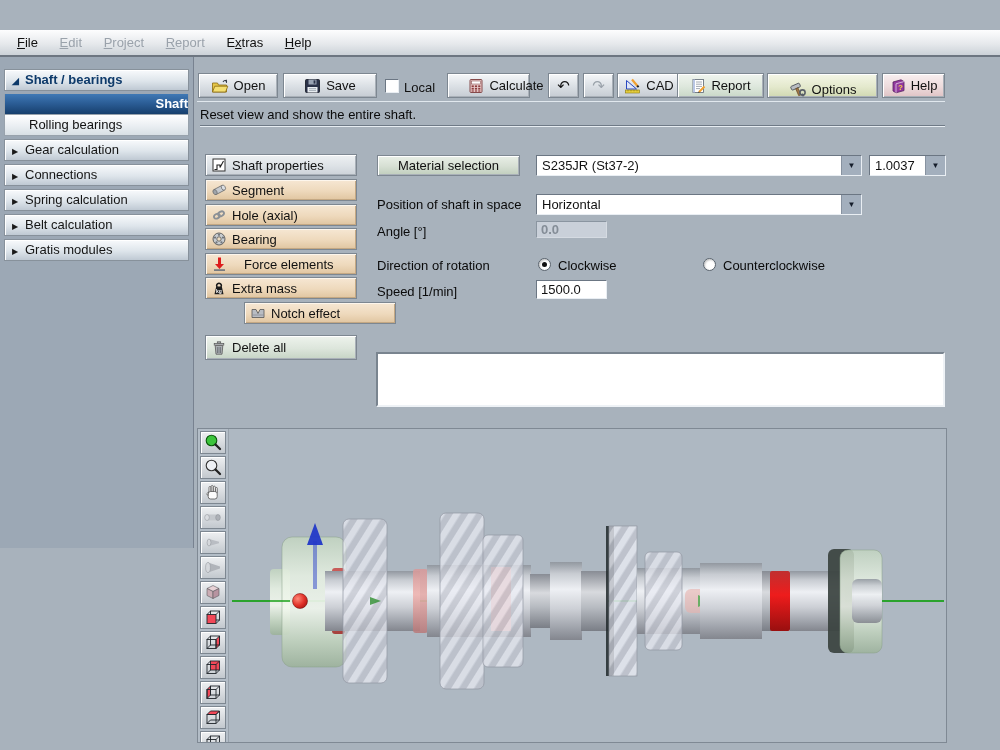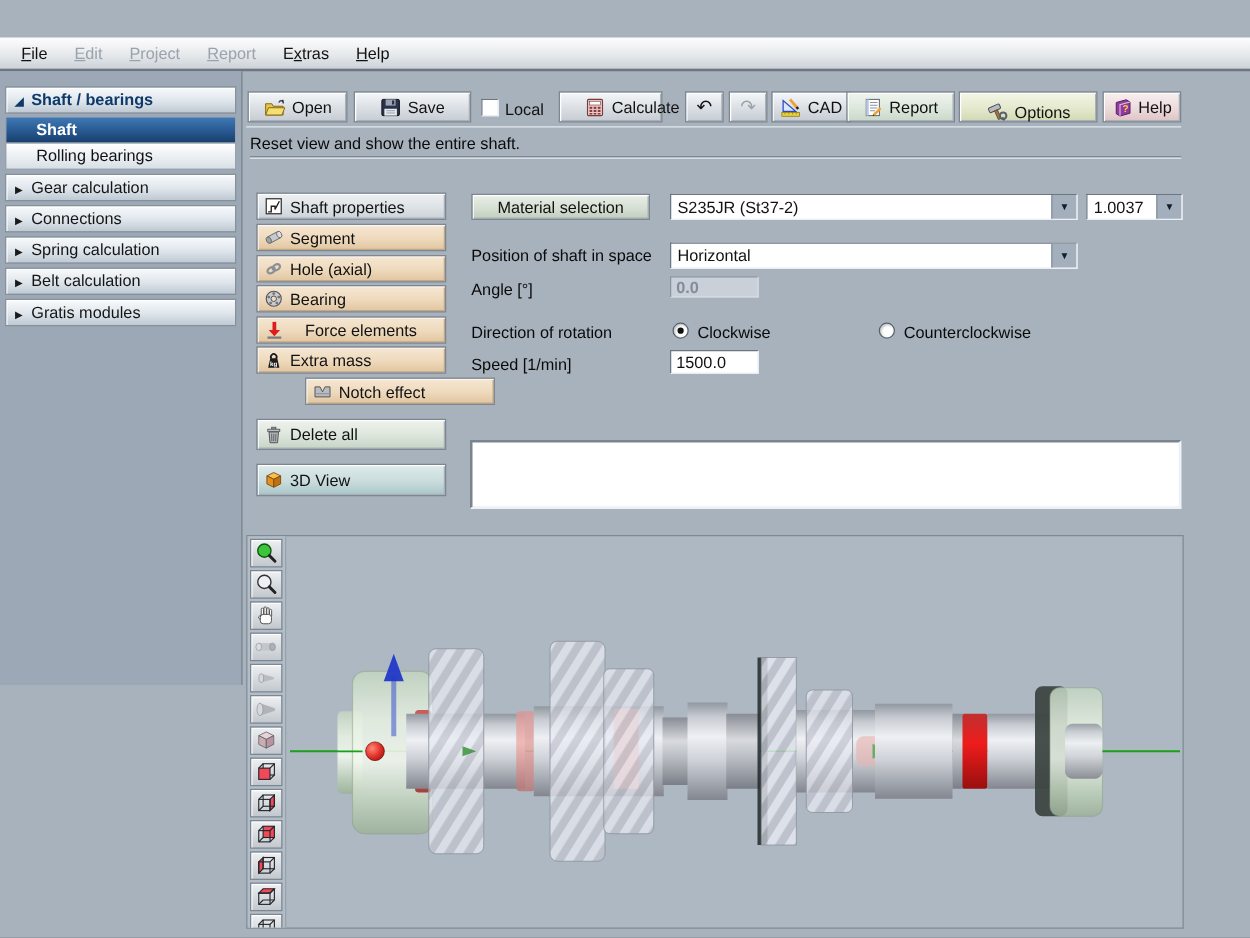--- a/index.html
+++ b/index.html
@@ -23,21 +23,21 @@
   .menu-item.disabled { color:#9aa2ab; }
   .menu-item .u { text-decoration:underline; }
 
   
   #sidebar { position:absolute; left:0; top:57px; width:194px; height:491px; background:#9ca8b5; border-right:1px solid #788290; padding:12px 4px 0 4px; }
   .side-header { position:relative; height:22px; margin-bottom:3px; background:linear-gradient(#f8fafc,#dee5eb 55%,#bfc9d3); border:1px solid #87919b; box-shadow:inset 1px 1px 0 #fff; line-height:20px; padding-left:7px; color:#151515; }
   .side-header .tri { display:inline-block; width:13px; font-size:8px; color:#1a1a1a; }
   .side-header.expanded { color:#0e3a6a; font-weight:bold; }
   .side-header.expanded .tri { color:#0e3a6a; font-size:9px; }
   .side-child { height:21px; background:linear-gradient(#ffffff,#e8edf1 60%,#d8dfe5); border:1px solid #98a2ac; border-top:none; line-height:19px; padding-left:24px; color:#111; }
-  .side-child.selected { background:linear-gradient(#4079b5,#2c5e97 45%,#173f6d); color:#fff; font-weight:bold; }
+  .side-child.selected { background:linear-gradient(#4079b5,#2c5e97 45%,#173f6d); color:#fff; font-weight:bold;text-align:right; }
 
   
   .btn { position:absolute; height:25px; background:linear-gradient(#f5f7f9,#dadfe4 55%,#c6ccd3); border:1px solid #7d8791; box-shadow:inset 1px 1px 0 #ffffff, inset -1px -1px 0 #a9b0b8; font-size:13px; color:#111; display:flex; align-items:center; justify-content:center; gap:5px; cursor:default; white-space:nowrap; }
   .btn svg { flex:0 0 auto; }
   .btn.tinted-report { background:linear-gradient(#f0f5ef,#dde7dc 55%,#c9d8c8); }
   .btn.tinted-options { background:linear-gradient(#f4f6e7,#e4e9cd 55%,#d0d8b2); }
   .btn.tinted-help { background:linear-gradient(#f8eff0,#eddbdc 55%,#dfc3c5); }
   #toolbar-underline { position:absolute; left:197px; top:101px; width:748px; height:1px; background:#e1e8ee; }
   .glyphbtn { font-size:15px; line-height:1; }
   .glyph-disabled { color:#9aa2aa; }
@@ -268,28 +268,20 @@
         <rect x="6.3" y="1.8" width="3.4" height="1.4" fill="#b4b8bc" stroke="#555" stroke-width="0.7"></rect>
         <rect x="3.2" y="3.4" width="9.6" height="1.7" fill="#c4c8cc" stroke="#555" stroke-width="0.7"></rect>
         <polygon points="4.2,5.6 11.8,5.6 11,14.2 5,14.2" fill="#b4b8bc" stroke="#555" stroke-width="0.8"></polygon>
         <g stroke="#60646a" stroke-width="0.8">
           <line x1="6.3" y1="7" x2="6.5" y2="13"></line>
           <line x1="8" y1="7" x2="8" y2="13"></line>
           <line x1="9.7" y1="7" x2="9.5" y2="13"></line>
         </g>
       </svg>
     <span>Delete all</span>
-  </div>
-  <div class="btn toolstack-btn tealbtn" style="top:371px;height:26px;">
-    <svg width="16" height="16" viewBox="0 0 16 16">
-        <polygon points="8,2 13.5,4.7 8,7.4 2.5,4.7" fill="#f6c050" stroke="#7a4a08" stroke-width="0.7"></polygon>
-        <polygon points="2.5,4.7 8,7.4 8,13.8 2.5,11.1" fill="#e09020" stroke="#7a4a08" stroke-width="0.7"></polygon>
-        <polygon points="13.5,4.7 8,7.4 8,13.8 13.5,11.1" fill="#c07010" stroke="#7a4a08" stroke-width="0.7"></polygon>
-      </svg>
-    <span>3D View</span>
   </div>
 
   <div class="btn matbtn" style="left:377px;top:155px;width:143px;height:21px;">
       <span>Material selection</span>
     </div>
   <div class="combo" style="left:536px;top:155px;width:326px;height:21px;">
     <span class="val">S235JR (St37-2)</span>
     <span class="arrow">▼</span>
   </div>
   <div class="combo" style="left:869px;top:155px;width:77px;height:21px;">

